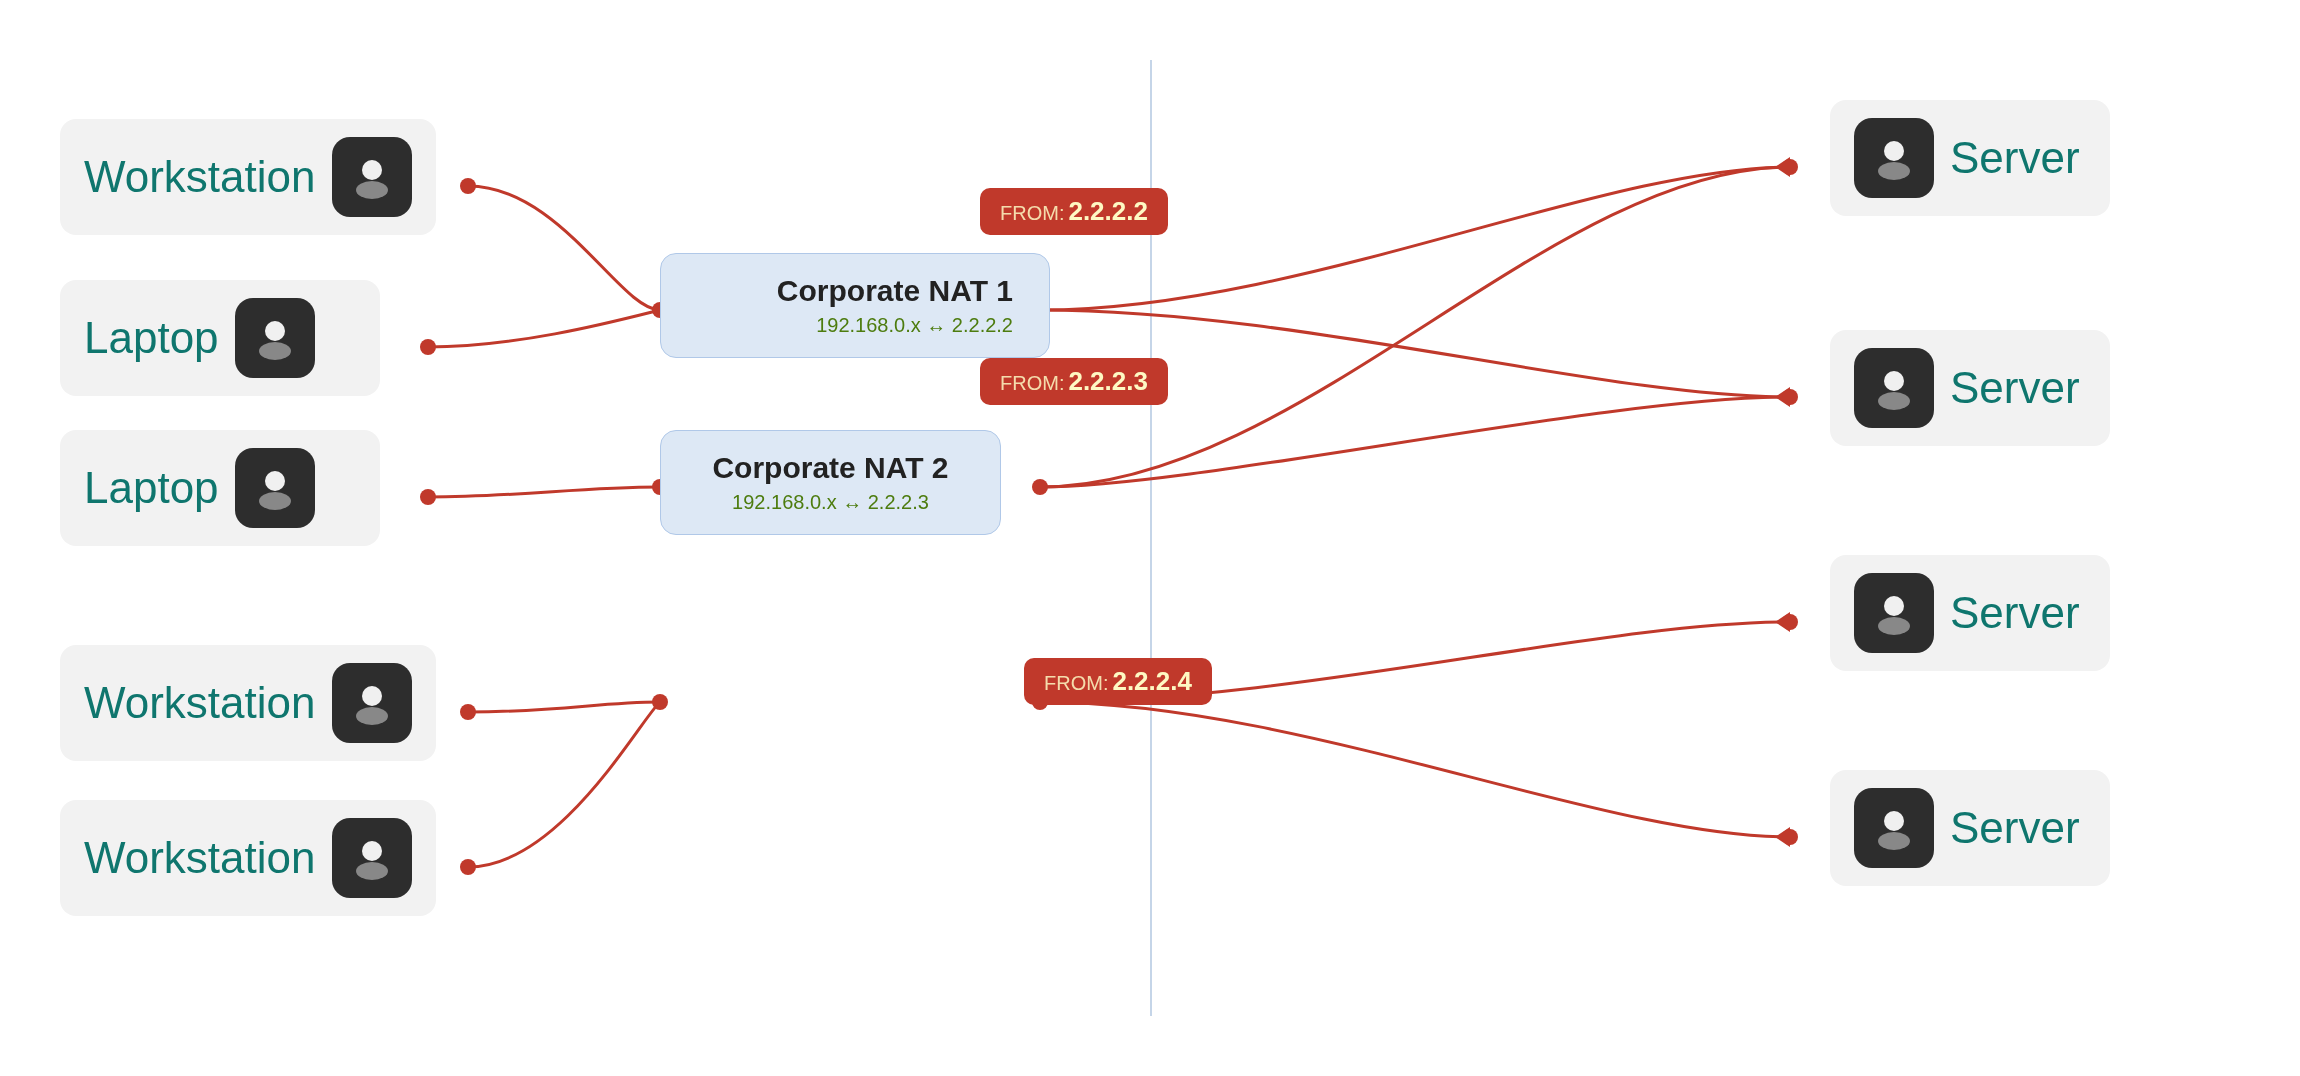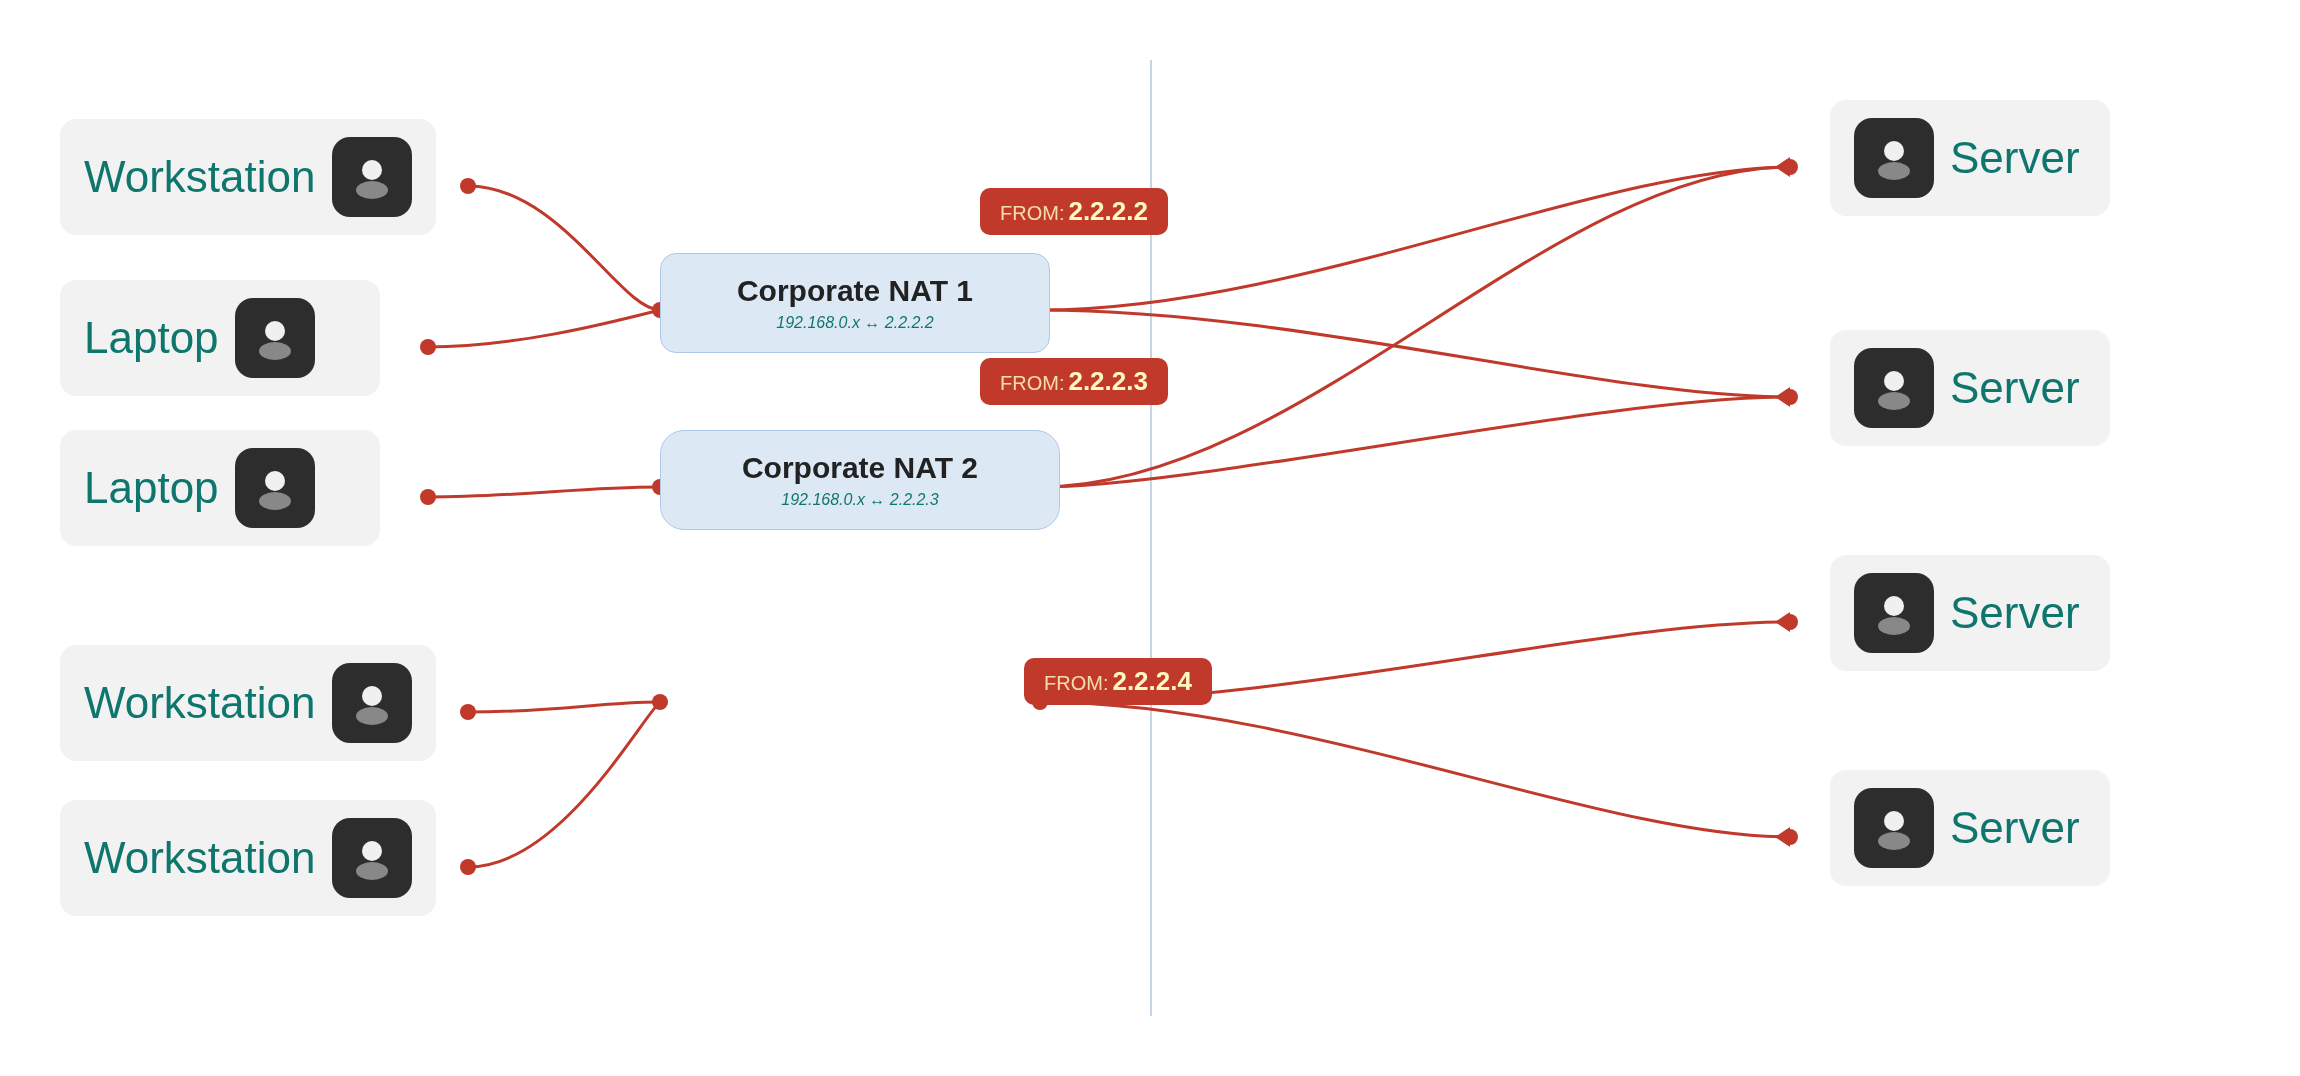--- a/index.html
+++ b/index.html
@@ -62,23 +62,22 @@
       min-width: 340px;
       text-align: center;
     }
     .nat-title {
       font-size: 30px;
       font-weight: 700;
       color: #222;
       margin-bottom: 6px;
     }
     .nat-subtitle {
-      font-size: 16px;
-      color: #0f766e;
-      font-style: italic;
+      font-size: 20px;
+      color: #4d7c0f;
     }
     .from-badge {
       position: absolute;
       background: #c0392b;
       color: #fef9c3;
       border-radius: 10px;
       padding: 8px 20px;
       font-size: 26px;
       font-weight: 700;
       white-space: nowrap;
@@ -197,26 +196,26 @@
   <div class="node" style="left:60px;top:800px;">
     <span class="node-label">Workstation</span>
     <div class="device-icon">
       <svg viewBox="0 0 50 50" fill="none" xmlns="http://www.w3.org/2000/svg">
         <circle cx="25" cy="18" r="10" fill="#f0f0f0"></circle>
         <ellipse cx="25" cy="38" rx="16" ry="9" fill="#888"></ellipse>
       </svg>
     </div>
   </div>
 
-  <div class="nat-node" style="left:660px;top:253px;width:390px;">
+  <div class="nat-node" style="left:660px;top:253px;width:390px;text-align:right;">
     <div class="nat-title">Corporate NAT 1</div>
     <div class="nat-subtitle">192.168.0.x ↔ 2.2.2.2</div>
   </div>
 
-  <div class="nat-node" style="left:660px;top:430px;width:400px;border-radius:24px;">
+  <div class="nat-node" style="left:660px;top:430px;width:341px;">
     <div class="nat-title">Corporate NAT 2</div>
     <div class="nat-subtitle">192.168.0.x ↔ 2.2.2.3</div>
   </div>
 
 
   <div class="from-badge" style="left:980px;top:188px;">
     <span class="from-label">FROM:</span><span>2.2.2.2</span>
   </div>
   <div class="from-badge" style="left:980px;top:358px;">
     <span class="from-label">FROM:</span><span>2.2.2.3</span>

